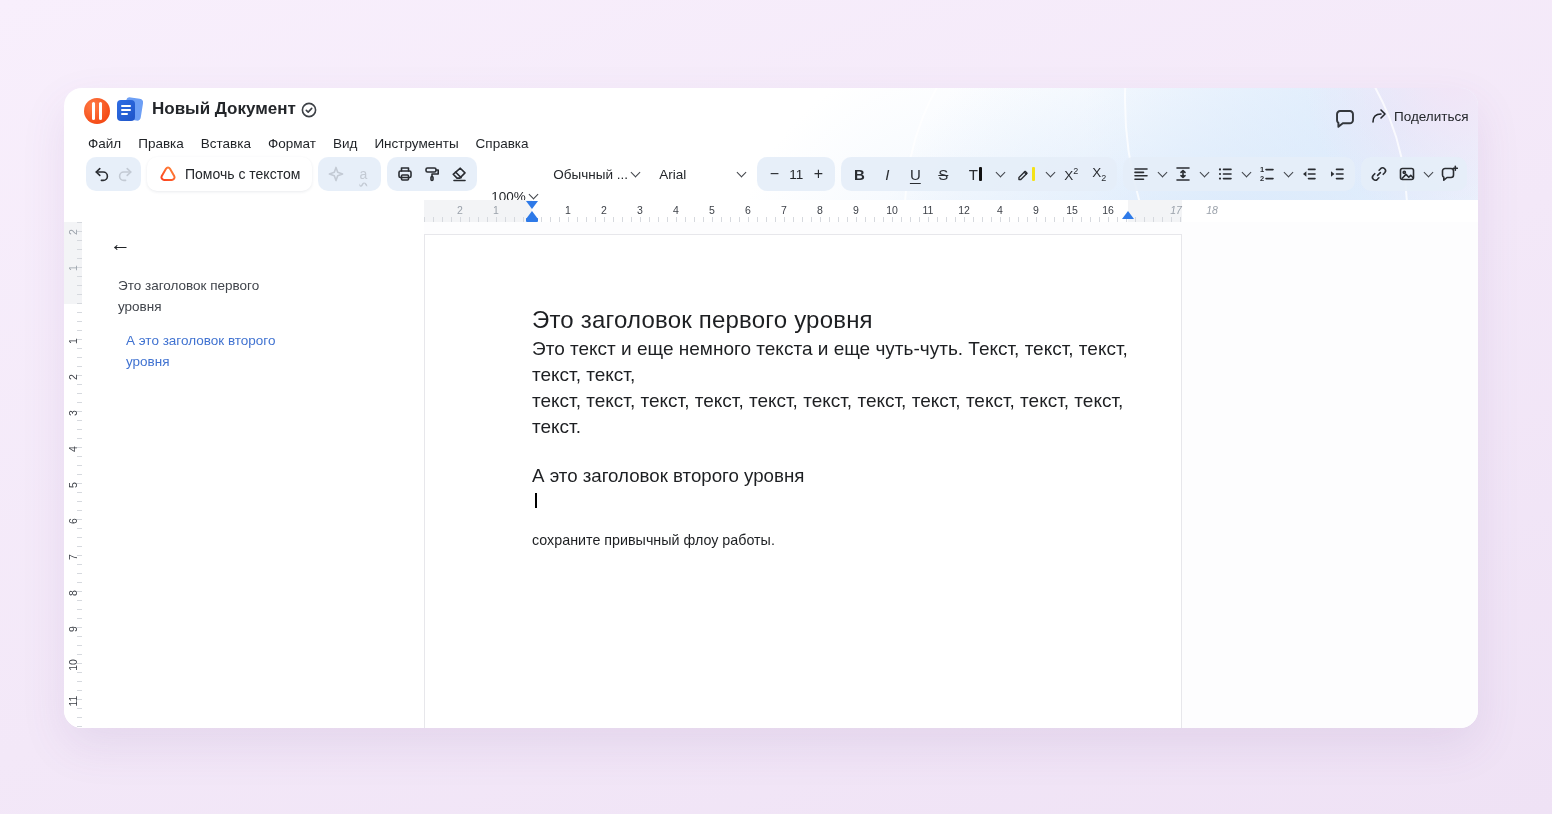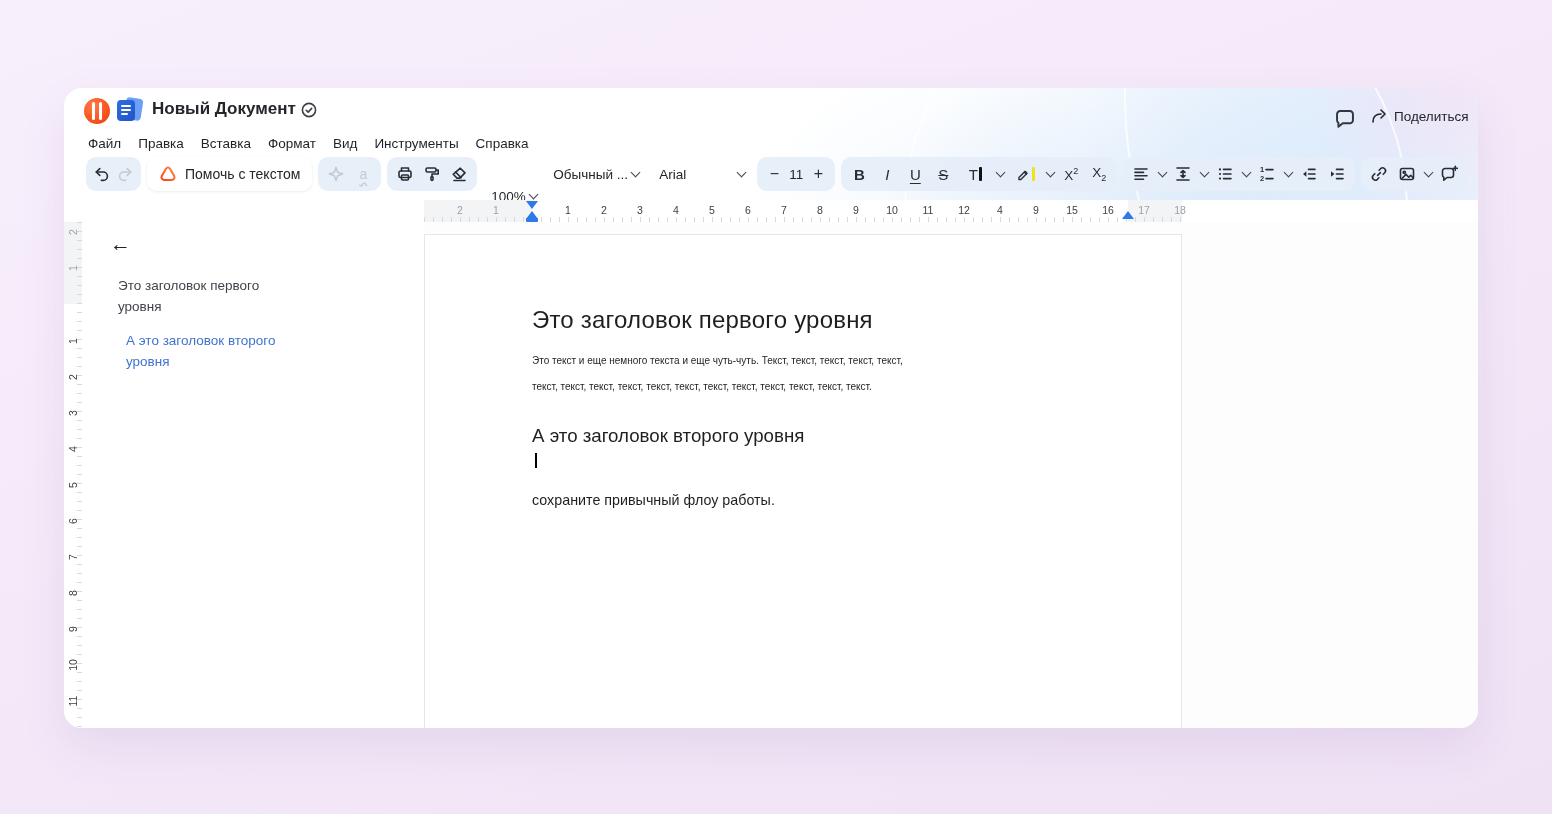--- a/index.html
+++ b/index.html
@@ -94,21 +94,21 @@
   .backbtn{position:absolute;left:22px;top:8px;border:0;background:transparent;font-size:21px;color:#1f2226;cursor:pointer;padding:2px 6px;}
   .outline-item{position:absolute;width:175px;font-size:13.5px;line-height:20.5px;color:#41454c;cursor:pointer;}
   .outline-item.lvl1{left:36px;top:54px;}
   .outline-item.lvl2{left:44px;top:109px;color:#4173d1;}
 
   .canvas{position:absolute;left:360px;top:134px;right:0;bottom:0;background:#fdfdfe;}
   .page{position:absolute;left:0;top:12px;width:756px;bottom:-4px;background:#fff;
     border:1px solid #e7e7eb;border-bottom:0;}
   .pagebody{padding:71px 52px 0 107px;color:#1d1f22;}
   .doc-h1{font-size:24px;font-weight:400;margin:0;color:#1d1f22;letter-spacing:.2px;}
-  .doc-p1{margin:14px 0 0 0;font-size:10px;line-height:26px;}
+  .doc-p1{margin:2px 0 0 0;font-size:19px;line-height:26px;}
   .doc-h2{font-size:18.7px;font-weight:400;margin:25px 0 0 0;}
   .doc-p2{margin:5px 0 0 0;font-size:14.3px;line-height:19.6px;}
   .caret{display:inline-block;width:2px;height:15px;background:#000;vertical-align:-2px;margin-left:3px;}
 
   svg .st{fill:none;stroke:currentColor;stroke-width:1.6;stroke-linecap:round;stroke-linejoin:round;}
   svg text{fill:currentColor;stroke:none;font-weight:700;}
 </style>
 </head>
 <body>
 
@@ -376,21 +376,21 @@
           <span class="hcell">8</span>
           <span class="hcell">9</span>
           <span class="hcell">10</span>
           <span class="hcell">11</span>
           <span class="hcell">12</span>
           <span class="hcell">4</span>
           <span class="hcell">9</span>
           <span class="hcell">15</span>
           <span class="hcell">16</span>
         </div>
-      <div class="hnums dim" style="left:1062px;">
+      <div class="hnums dim" style="left:1094px;font-style:italic;">
 
       <span class="hcell">17</span>
           <span class="hcell">18</span>
         </div>
       <div class="marker tri-down" style="left:462px;top:1px;"></div>
       <div class="marker tri-up" style="left:462px;top:11px;"></div>
       <div class="mrect" style="left:462px;top:18px;"></div>
       <div class="marker tri-up" style="left:1058px;top:11px;"></div>
     </div>
 

